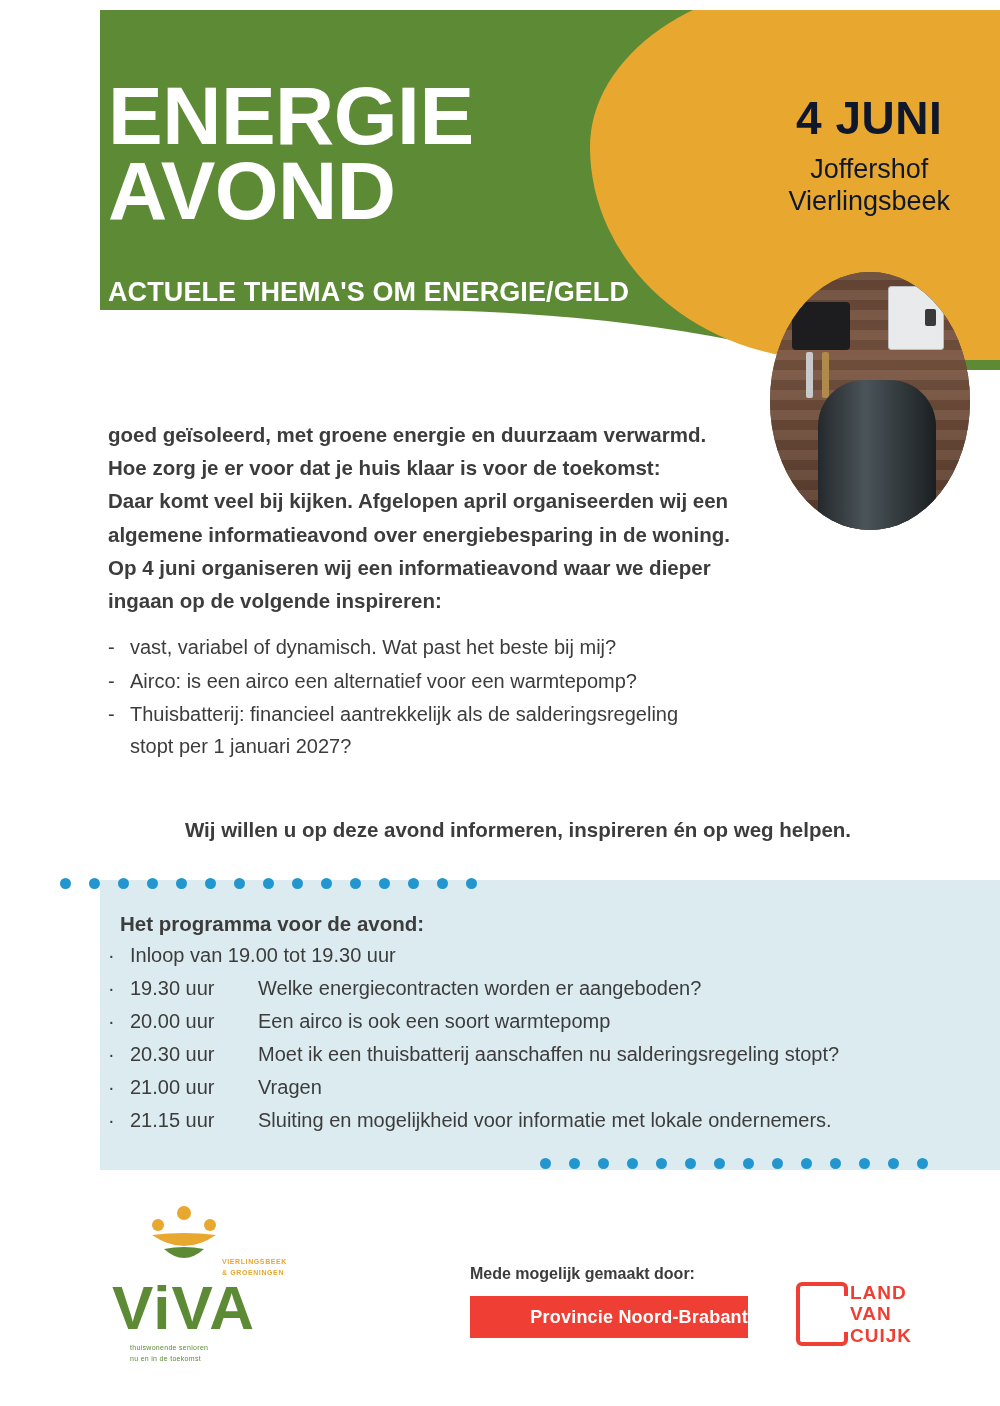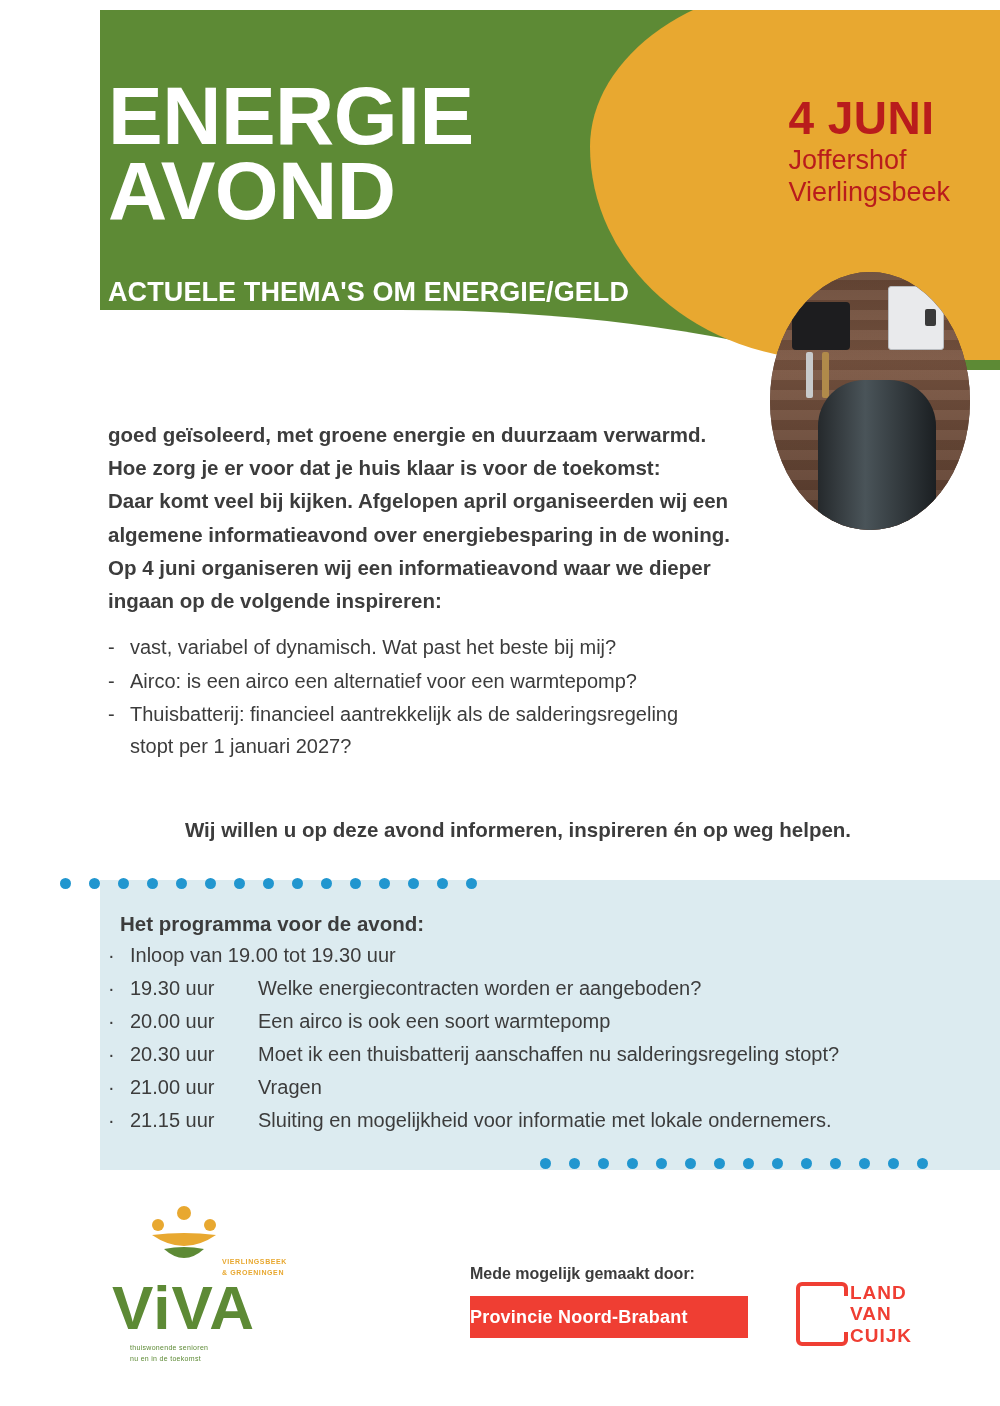--- a/index.html
+++ b/index.html
@@ -93,31 +93,31 @@
     font-size: 27px;
     line-height: 1.28;
     letter-spacing: 0.1px;
     text-align: center;
   }
   .date-block {
     position: absolute;
     right: 50px;
     top: 95px;
     z-index: 5;
-    text-align: left;
-    color: #b91c1c;
+    text-align: center;
+    color: #0f172a;
   }
   .date-big {
     font-size: 46px;
     font-weight: bold;
     letter-spacing: 0.5px;
     line-height: 1;
   }
   .date-place {
-    margin-top: 4px;
+    margin-top: 13px;
     font-size: 27px;
     line-height: 1.18;
     font-weight: normal;
   }
 
   
   .photo-circle {
     position: absolute;
     right: 30px;
     top: 272px;
@@ -349,21 +349,21 @@
   }
   .brabant-badge {
     position: absolute;
     left: 470px;
     top: 1296px;
     width: 278px;
     height: 42px;
     background: #ef3e33;
     display: flex;
     align-items: center;
-    justify-content: flex-start;
+    justify-content: flex-end;
     z-index: 5;
   }
   .brabant-badge span {
     color: #ffffff;
     font-weight: bold;
     font-size: 18px;
     letter-spacing: 0.2px;
   }
   .lvc-logo {
     position: absolute;

